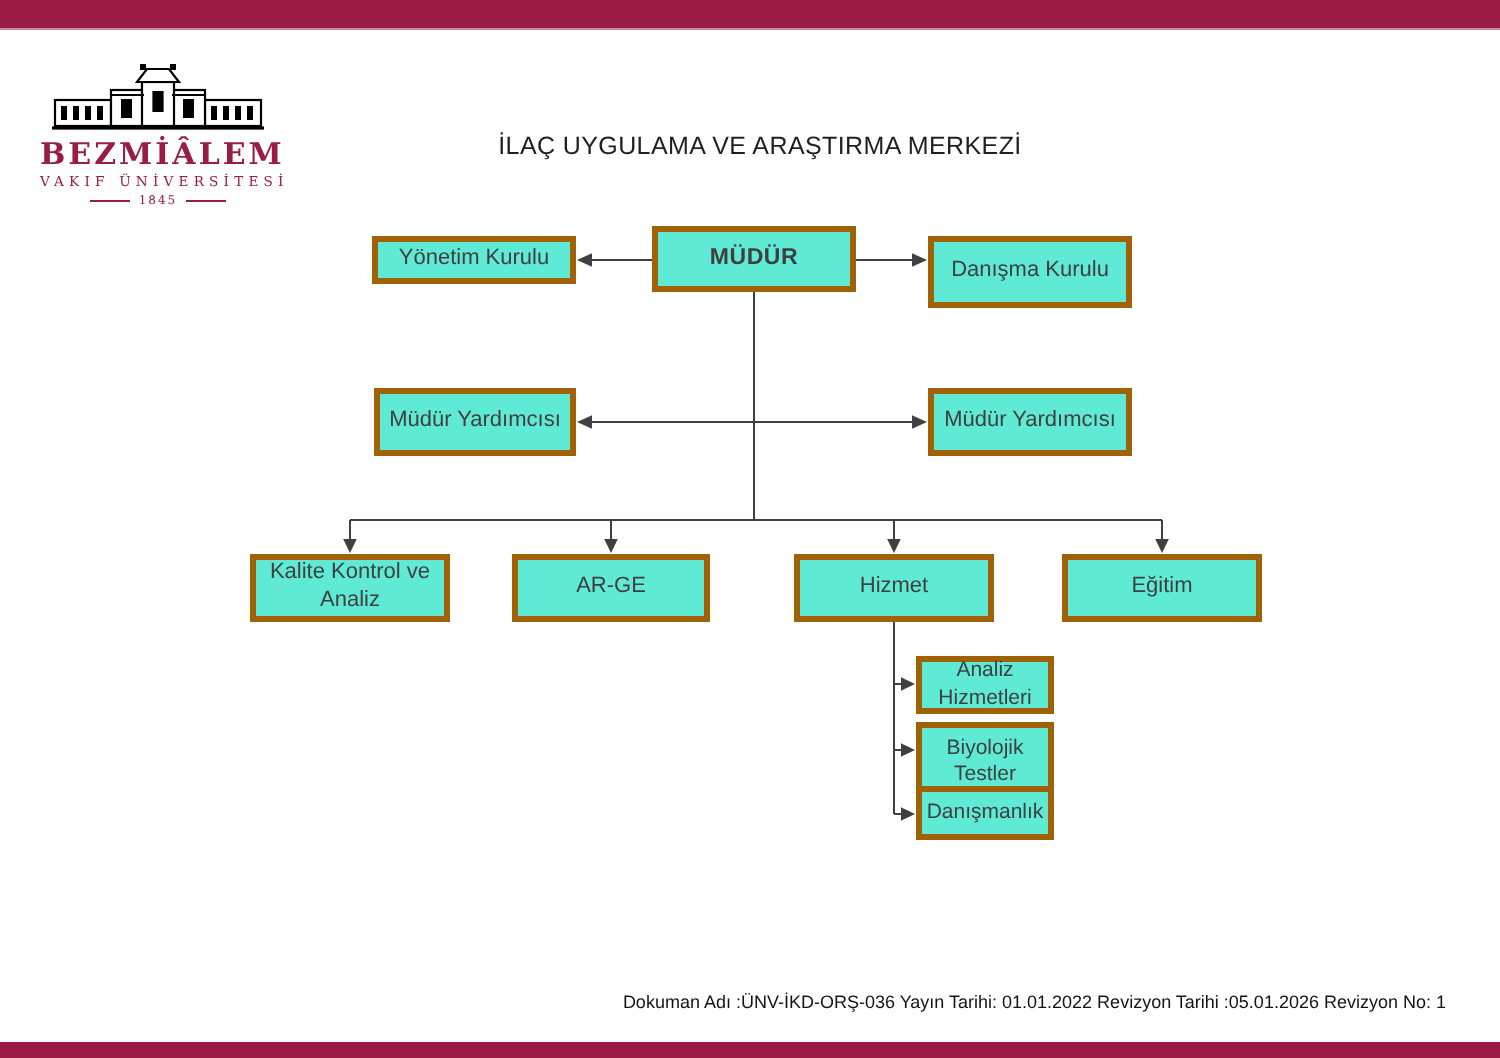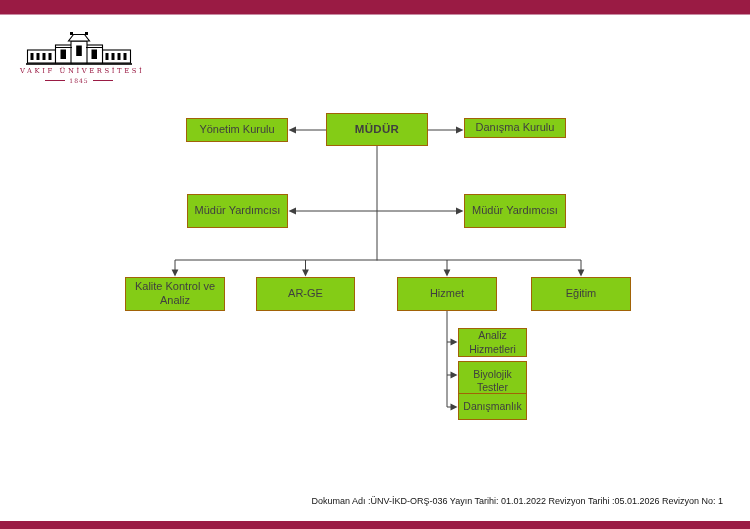--- a/index.html
+++ b/index.html
@@ -34,21 +34,21 @@
   .logo-year .rule { display: inline-block; width: 20px; height: 1px; background: #9A1B44; }
   .logo-year .yr { font-family: "DejaVu Serif", serif; font-size: 6px; letter-spacing: 1px; }
 
   .page-title {
     position: absolute; left: 200px; top: 66px; width: 360px;
     text-align: center; font-size: 12.5px; color: #1f1f1f; letter-spacing: 0.2px;
   }
 
   
   .box {
-    position: absolute; background: #84cc16; border: 1px solid #a16207;
+    position: absolute; background: #5eead4; border: 3px solid #a16207;
     display: flex; align-items: center; justify-content: center; text-align: center;
     font-size: 11px; color: #3F3F3F; line-height: 1.25; padding: 1px 3px;
   }
   .box.director { font-weight: bold; font-size: 11.5px; letter-spacing: 0.3px; }
   .box.small { font-size: 10.5px; }
 
   .connectors { position: absolute; left: 0; top: 0; pointer-events: none; }
 
   .footer-line {
     position: absolute; top: 496px; right: 27px;
@@ -84,28 +84,30 @@
         <rect x="91.5" y="21" width="3" height="7"></rect>
         <rect x="97.5" y="21" width="3" height="7"></rect>
         <rect x="34.5" y="17.5" width="5.5" height="9.5"></rect>
         <rect x="65.5" y="17.5" width="5.5" height="9.5"></rect>
         <rect x="50.2" y="13.5" width="5.6" height="10.5"></rect>
         <rect x="29.5" y="15" width="16.5" height="1"></rect>
         <rect x="60" y="15" width="16.5" height="1"></rect>
         <rect x="0" y="31.2" width="106" height="1.6"></rect>
       </g>
     </svg>
+    <div class="logo-name">BEZMİÂLEM</div>
     <div class="logo-sub">VAKIF ÜNİVERSİTESİ</div>
     <div class="logo-year">
       <span class="rule"></span>
       <span class="yr">1845</span>
       <span class="rule"></span>
     </div>
   </div>
 
+  <div class="page-title">İLAÇ UYGULAMA VE ARAŞTIRMA MERKEZİ</div>
 
   <svg class="connectors" width="750" height="529" viewBox="0 0 750 529">
     <g stroke="#404040" stroke-width="1" fill="none">
       <line x1="295" y1="130" x2="326" y2="130"></line>
       <line x1="428" y1="130" x2="458" y2="130"></line>
       <line x1="377" y1="146" x2="377" y2="260.5"></line>
       <line x1="295" y1="211" x2="458" y2="211"></line>
       <line x1="175" y1="260" x2="581" y2="260"></line>
       <line x1="175" y1="260" x2="175" y2="271"></line>
       <line x1="305.5" y1="260" x2="305.5" y2="271"></line>
@@ -128,21 +130,21 @@
       <path d="M457.5 342 L450.5 338.6 L450.5 345.4 Z"></path>
       <path d="M457.5 375 L450.5 371.6 L450.5 378.4 Z"></path>
       <path d="M457.5 407 L450.5 403.6 L450.5 410.4 Z"></path>
     </g>
   </svg>
 
   <div class="box director" style="left:326px; top:113px; width:102px; height:33px;">MÜDÜR</div>
 
   <div class="box" style="left:186px; top:118px; width:102px; height:24px;">Yönetim Kurulu</div>
 
-  <div class="box" style="left:464px; top:118px; width:102px; height:20px;">Danışma Kurulu</div>
+  <div class="box" style="left:464px; top:118px; width:102px; height:36px;">Danışma Kurulu</div>
 
   <div class="box" style="left:187px; top:194px; width:101px; height:34px;">Müdür Yardımcısı</div>
 
   <div class="box" style="left:464px; top:194px; width:102px; height:34px;">Müdür Yardımcısı</div>
 
   <div class="box" style="left:125px; top:277px; width:100px; height:34px;">Kalite Kontrol ve Analiz</div>
 
   <div class="box" style="left:256px; top:277px; width:99px; height:34px;">AR-GE</div>
 
   <div class="box" style="left:397px; top:277px; width:100px; height:34px;text-align:right;">Hizmet</div>

